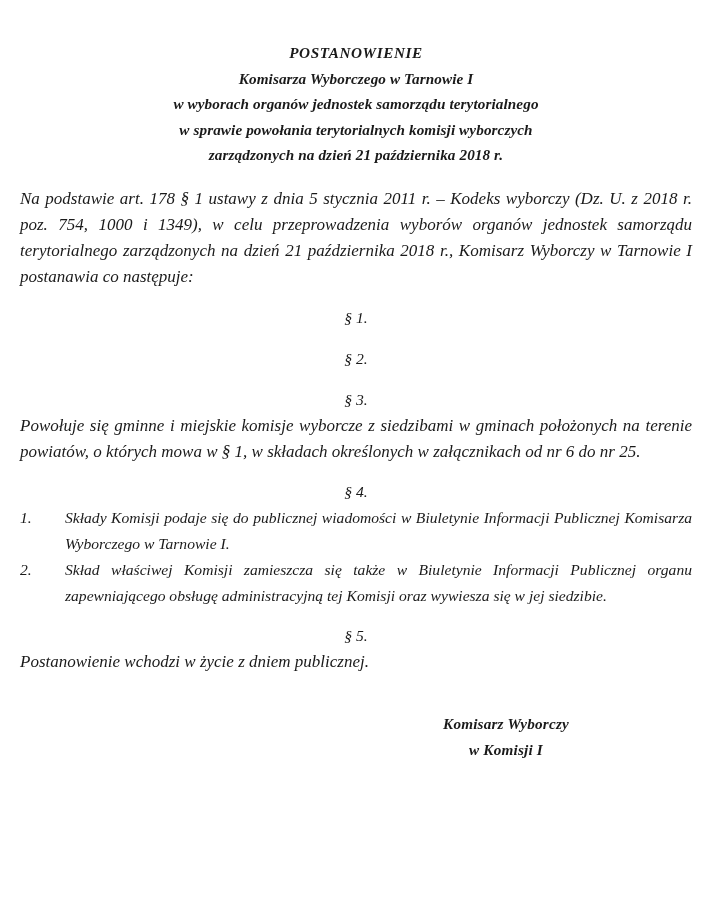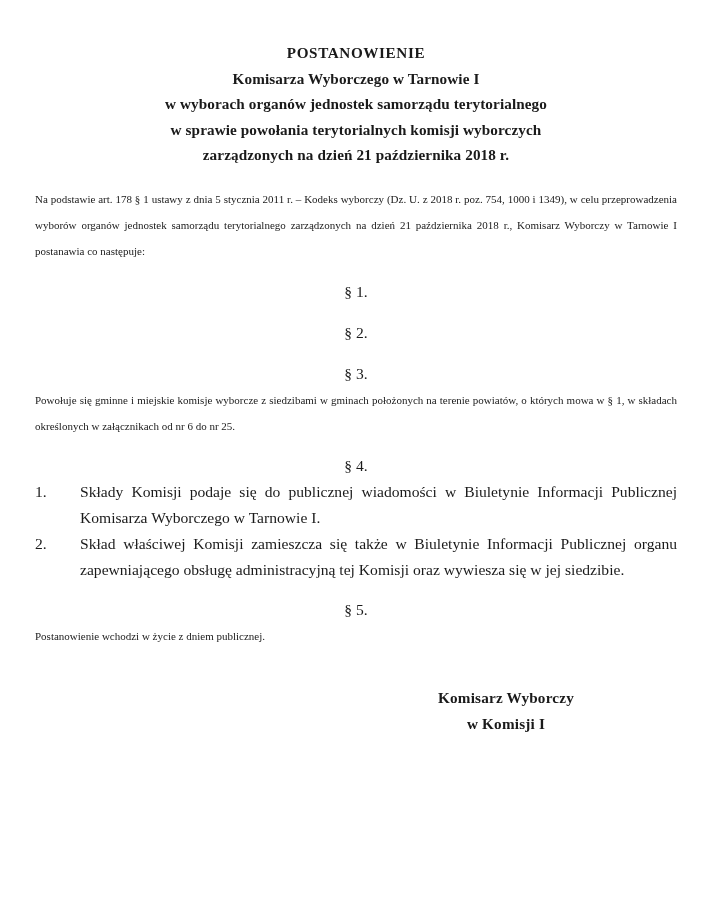--- a/index.html
+++ b/index.html
@@ -12,38 +12,39 @@
     height: 917px;
     font-family: "Liberation Serif", "DejaVu Serif", serif;
     color: #1a1a1a;
     -webkit-font-smoothing: antialiased;
   }
   .page {
     position: relative;
     width: 712px;
     height: 917px;
     box-sizing: border-box;
-    padding: 0 35px;
+    padding: 0 20px;
     overflow: hidden;
+    font-style: italic;
   }
   .header-block {
     padding-top: 40px;
     text-align: center;
   }
   .header-line {
     font-size: 15.2px;
     font-weight: bold;
     line-height: 25.6px;
     letter-spacing: 0.1px;
   }
   .header-line.title {
     letter-spacing: 0.6px;
   }
   .body-para {
-    font-size: 11px;
+    font-size: 17px;
     line-height: 26px;
     text-align: justify;
     text-justify: inter-word;
     margin: 0;
   }
   .para-intro {
     margin-top: 18px;
   }
   .section-mark {
     text-align: center;

